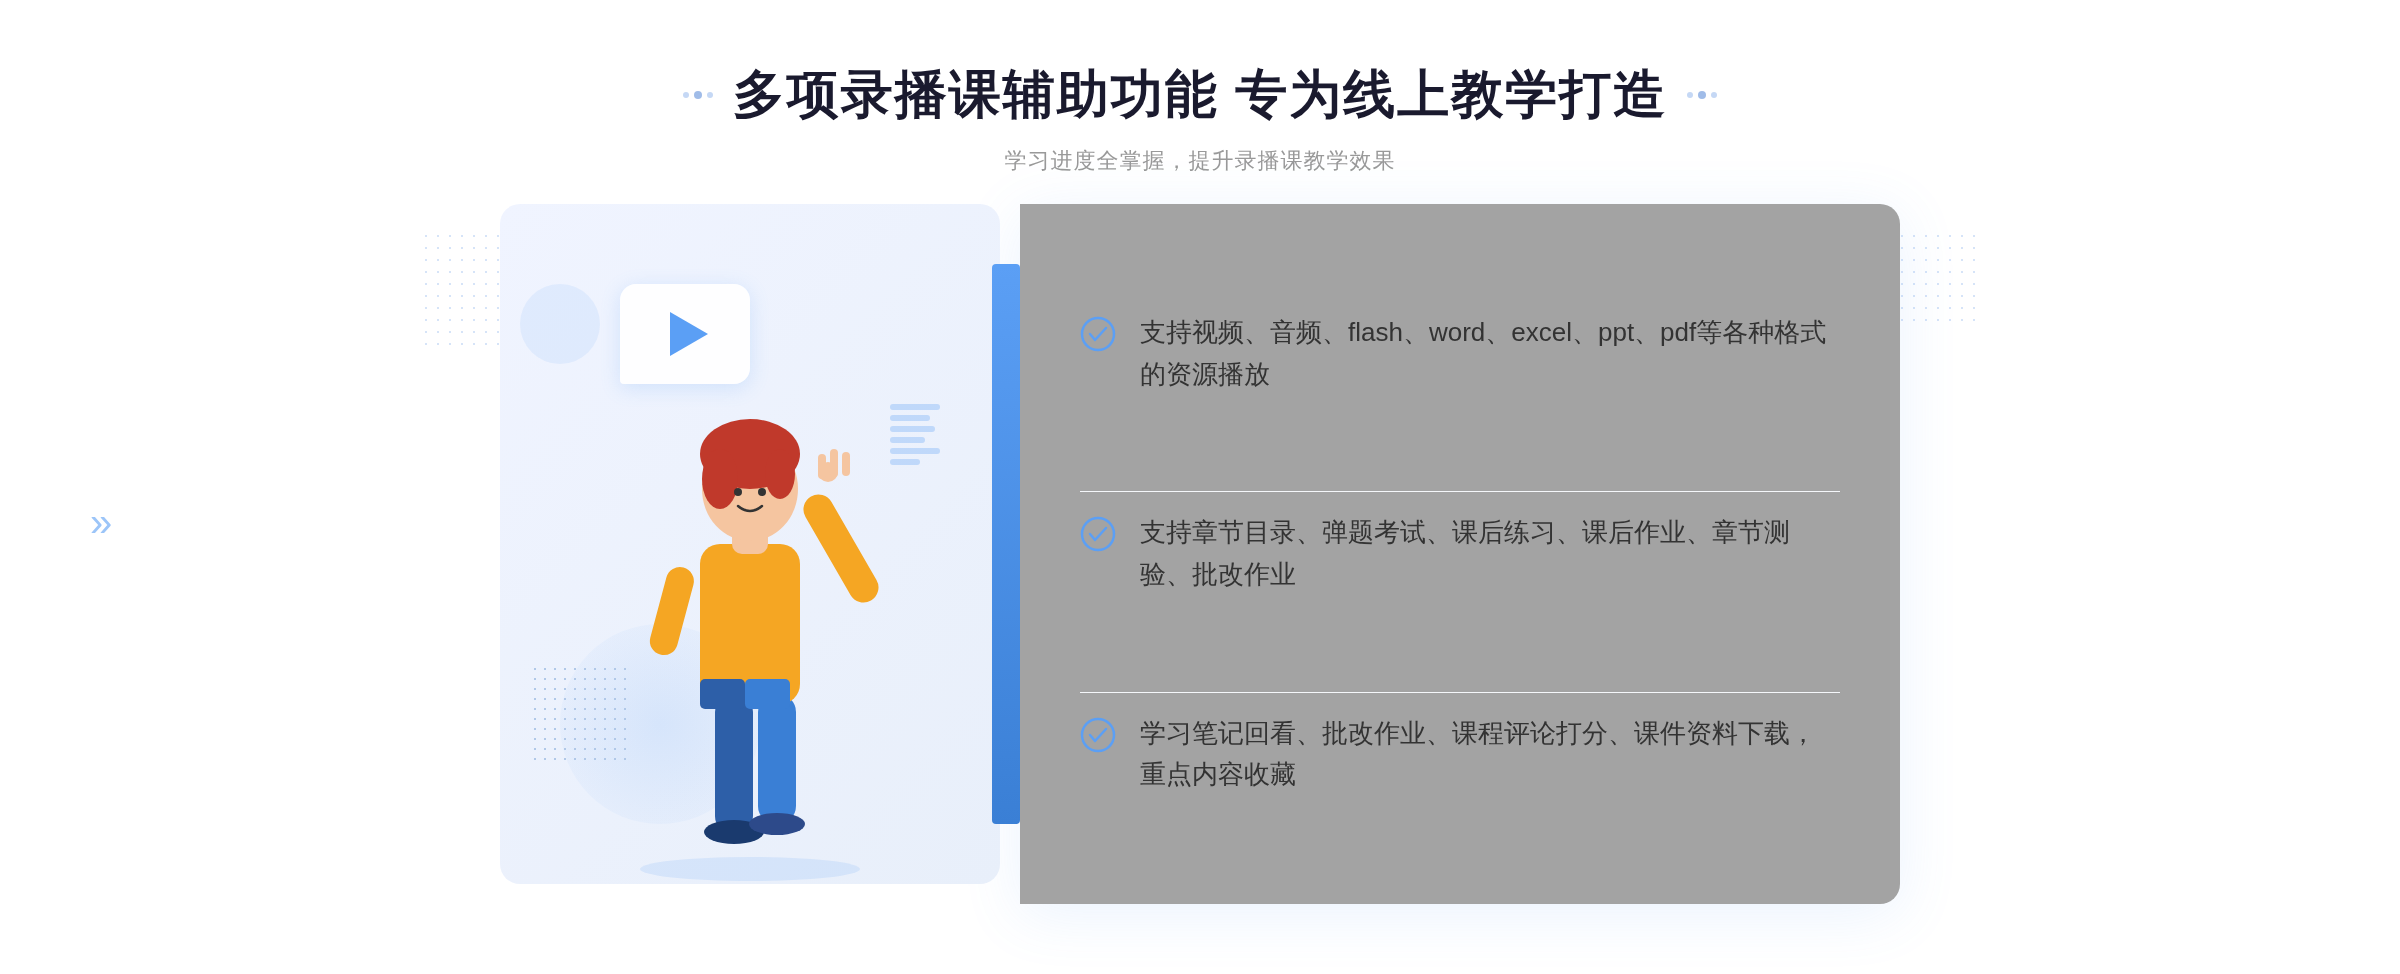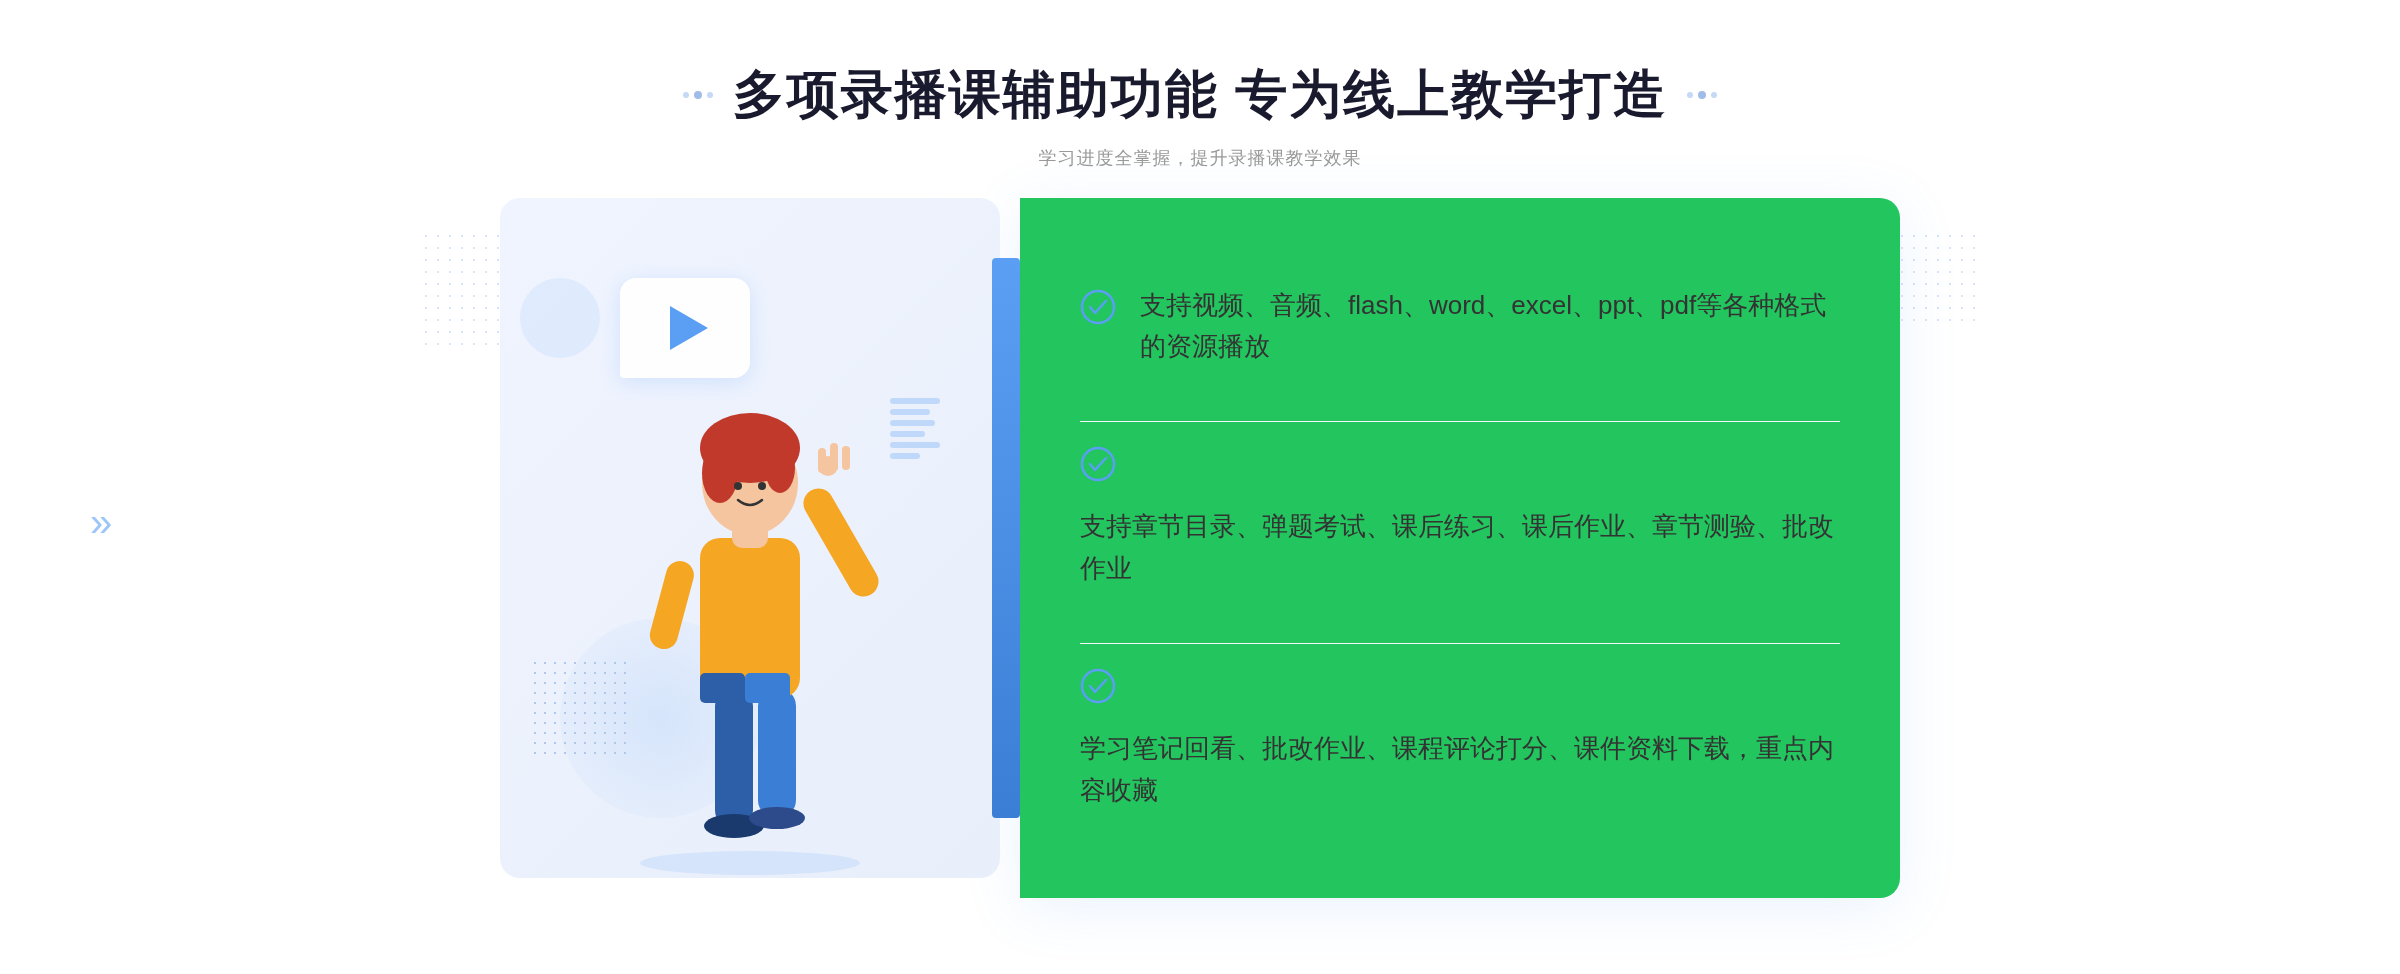--- a/index.html
+++ b/index.html
@@ -86,21 +86,21 @@
     }
 
     .title {
       font-size: 52px;
       font-weight: 700;
       color: #1a1a2e;
       letter-spacing: 2px;
     }
 
     .subtitle {
-      font-size: 18px;
+      font-size: 22px;
       color: #999999;
       margin-top: 16px;
       letter-spacing: 1px;
     }
 
     
     .main-content {
       display: flex;
       align-items: stretch;
       width: 1400px;
@@ -225,40 +225,39 @@
       position: absolute;
       bottom: 0;
       left: 80px;
       width: 340px;
       height: 560px;
     }
 
     
     .features-panel {
       flex: 1;
-      background: #22c55e;
+      background: #a3a3a3;
       border-radius: 0 20px 20px 0;
       padding: 50px 60px;
       box-shadow: 0 10px 60px rgba(91,159,245,0.12);
       display: flex;
       flex-direction: column;
       justify-content: space-around;
       min-height: 680px;
     }
 
     .feature-item {
       display: flex;
       align-items: flex-start;
       gap: 24px;
       padding: 20px 0;
     }
 
     .feature-item + .feature-item {
       border-top: 1px solid #f5f7fa;
-      flex-direction: column;
     }
 
     .check-icon {
       width: 36px;
       height: 36px;
       flex-shrink: 0;
       margin-top: 4px;
     }
 
     .check-icon svg {

